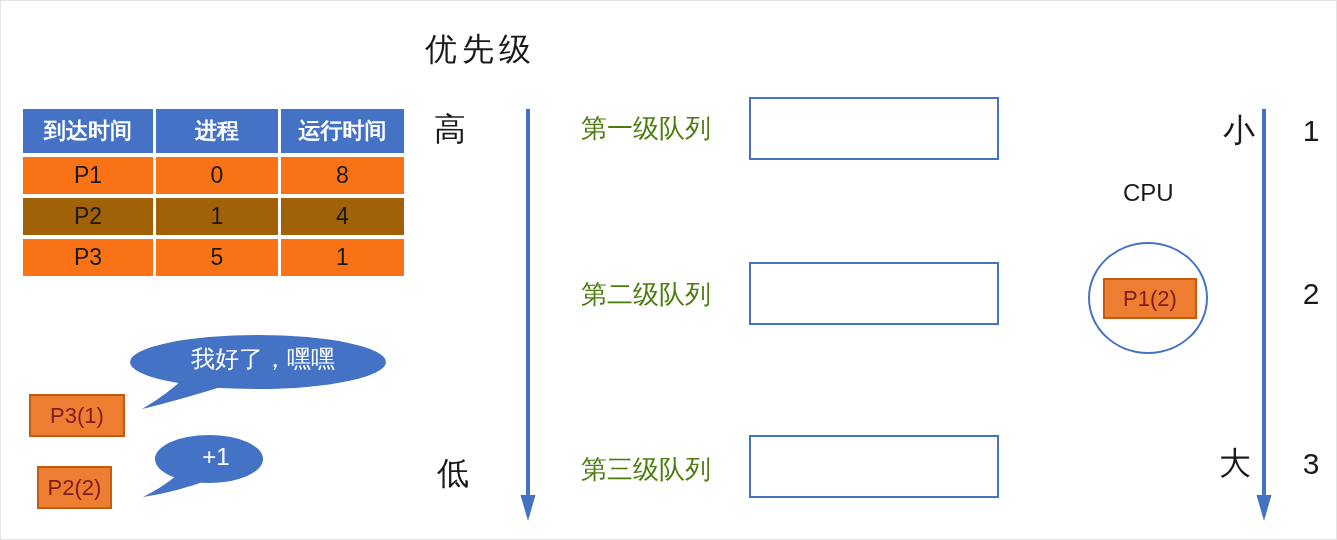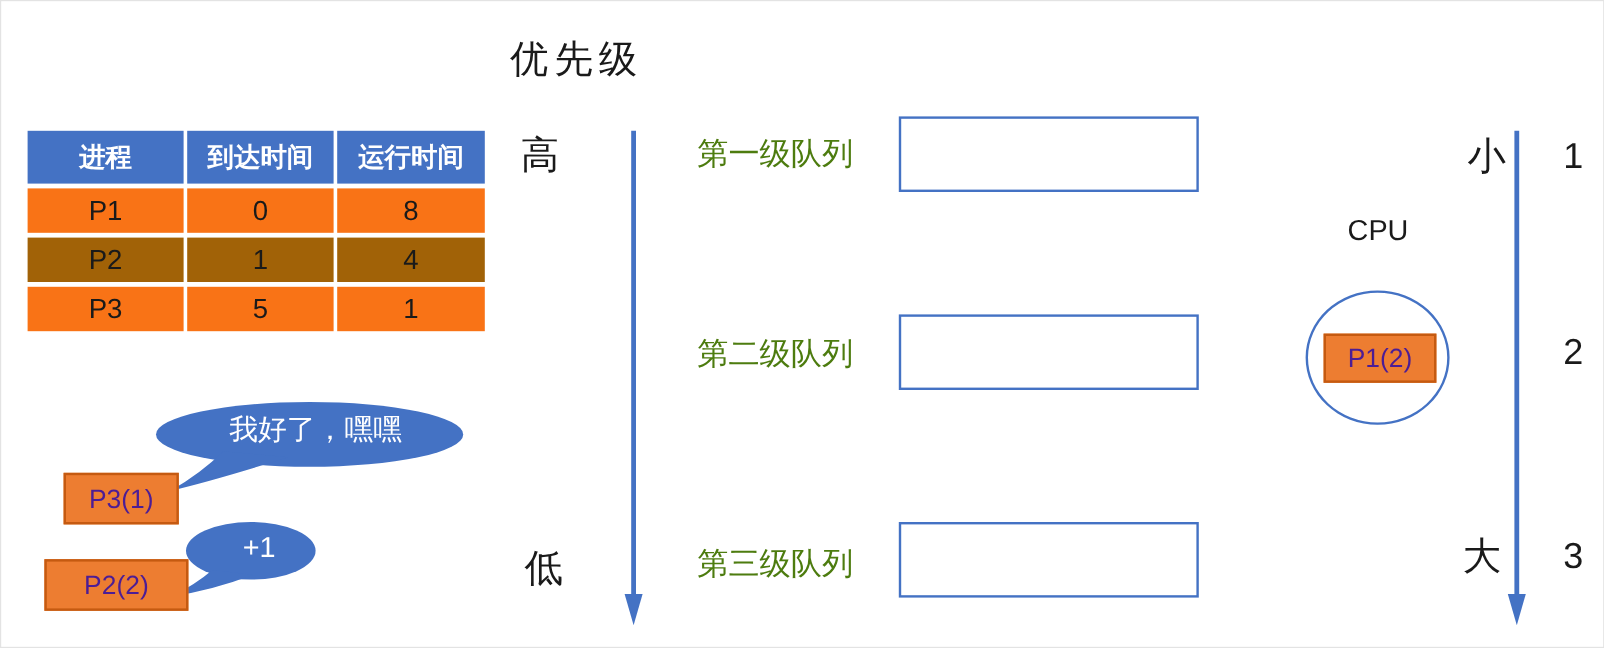--- a/index.html
+++ b/index.html
@@ -23,35 +23,35 @@
   .proc-table .cell{display:flex;align-items:center;justify-content:center;font-size:23px;}
   .proc-table .th{background:#4472C4;color:#ffffff;font-weight:bold;font-size:22px;}
   .proc-table .row-odd{background:#f97316;}
   .proc-table .row-even{background:#a16207;}
   
   .queue-box{width:250px;height:63px;border:2px solid #4472C4;background:#ffffff;box-sizing:border-box;}
   
   .cpu-circle{left:1087px;top:241px;width:120px;height:112px;border:2px solid #4472C4;border-radius:50%;box-sizing:border-box;background:#ffffff;}
   .chip{
     background:#ED7D31;border:2px solid #C55A11;box-sizing:border-box;
-    color:#4c1d95;font-size:22px;display:flex;align-items:center;justify-content:center;
+    color:#7f1d1d;font-size:22px;display:flex;align-items:center;justify-content:center;
   }
   .bubble-text{color:#ffffff;font-size:24px;line-height:1;text-align:center;white-space:nowrap;}
   svg{display:block;}
 </style>
 </head>
 <body>
 
 <div class="stage">
 
   <span class="abs big-label title-spaced" style="left:424px;top:32px;">优先级</span>
 
   <div class="abs proc-table">
+    <div class="cell th">到达时间</div>
     <div class="cell th">进程</div>
-    <div class="cell th">到达时间</div>
     <div class="cell th">运行时间</div>
 
     <div class="cell row-odd">P1</div>
     <div class="cell row-odd">0</div>
     <div class="cell row-odd">8</div>
 
     <div class="cell row-even">P2</div>
     <div class="cell row-even">1</div>
     <div class="cell row-even">4</div>
 
@@ -90,23 +90,23 @@
   <span class="abs num-label" style="left:1298px;top:115px;">1</span>
   <span class="abs num-label" style="left:1298px;top:278px;">2</span>
   <span class="abs num-label" style="left:1298px;top:448px;">3</span>
 
   <svg class="abs" style="left:115px;top:330px;" width="280" height="85" viewBox="0 0 280 85">
     <ellipse cx="142" cy="31" rx="128" ry="27" fill="#4472C4"></ellipse>
     <path d="M 70 45 Q 52 63 26 78 Q 64 69 124 50 Z" fill="#4472C4"></path>
   </svg>
   <span class="abs bubble-text" style="left:147px;top:346px;width:230px;">我好了，嘿嘿</span>
 
-  <div class="abs chip" style="left:52px;top:393px;width:96px;height:43px;">P3(1)</div>
+  <div class="abs chip" style="left:28px;top:393px;width:96px;height:43px;">P3(1)</div>
 
   <svg class="abs" style="left:128px;top:425px;" width="145" height="80" viewBox="0 0 145 80">
     <ellipse cx="80" cy="33" rx="54" ry="24" fill="#4472C4"></ellipse>
     <path d="M 48 49 Q 34 61 14 71 Q 48 66 82 53 Z" fill="#4472C4"></path>
   </svg>
   <span class="abs bubble-text" style="left:185px;top:444px;width:60px;">+1</span>
 
-  <div class="abs chip" style="left:36px;top:465px;width:120px;height:43px;">P2(2)</div>
+  <div class="abs chip" style="left:36px;top:465px;width:75px;height:43px;">P2(2)</div>
 
 </div>
 
 </body></html>

